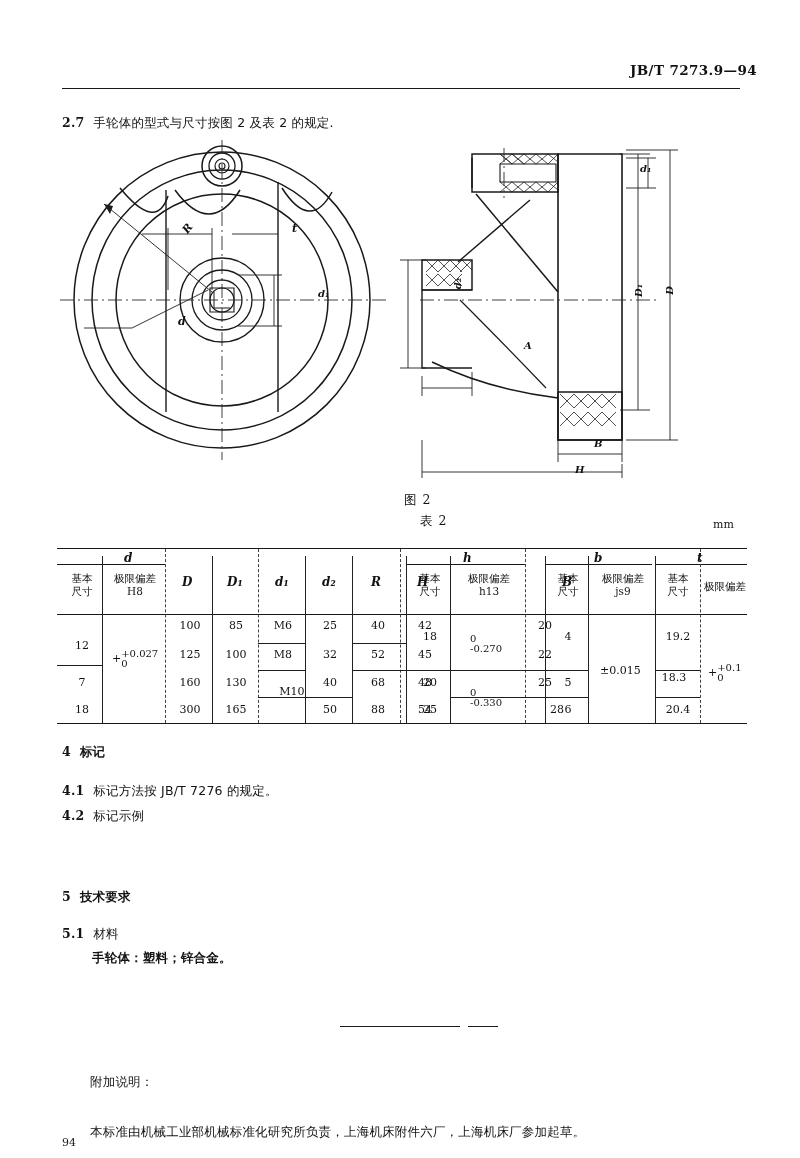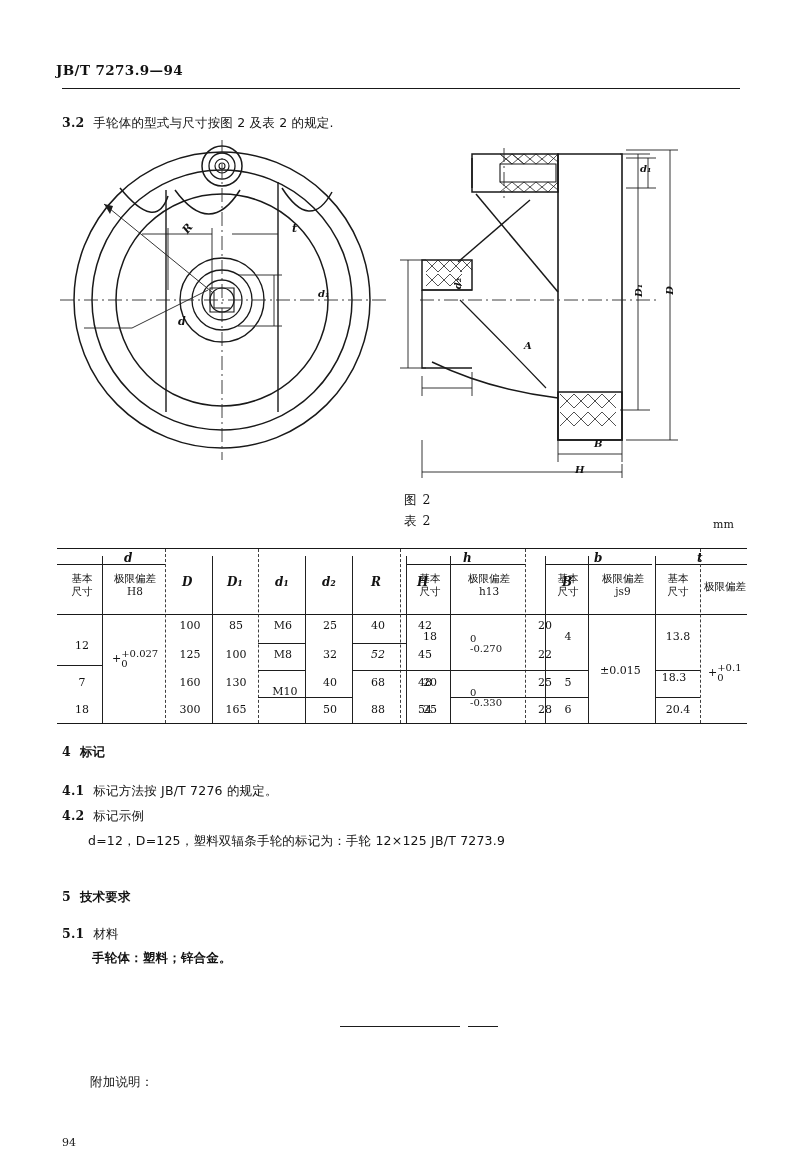--- a/index.html
+++ b/index.html
@@ -19,23 +19,23 @@
     position: absolute;
     inset: 0;
     background: #fdfdfd;
     filter: contrast(1.02);
   }
 
   
   .doc-header {
     position: absolute;
     top: 60px;
-    left: 56px;
+    left: 77px;
     width: 680px;
-    text-align: left;
+    text-align: right;
   }
   .doc-header .std-no {
     font-family: "DejaVu Serif", "Liberation Serif", serif;
     font-size: 13.5px;
     font-weight: bold;
     letter-spacing: 0.4px;
     color: #131313;
   }
   .header-rule {
     position: absolute;
@@ -214,21 +214,21 @@
 <body>
 
 <div class="page">
 
   <div class="doc-header">
     <span class="std-no">JB/T 7273.9—94</span>
   </div>
   <div class="header-rule"></div>
 
   <div class="clause" style="top:115px;left:62px;">
-    <span class="num">3.2</span><span class="txt">手轮体的型式与尺寸按图 2 及表 2 的规定.</span>
+    <span class="num">2.7</span><span class="txt">手轮体的型式与尺寸按图 2 及表 2 的规定.</span>
   </div>
 
   <div class="figure-area">
     <svg width="680" height="345" viewBox="0 0 680 345">
       <g stroke="#1b1b1b" fill="none" stroke-width="1.5">
 
         <circle cx="162" cy="160" r="148"></circle>
         <circle cx="162" cy="160" r="130"></circle>
 
         <circle cx="162" cy="160" r="106"></circle>
@@ -368,21 +368,21 @@
 
   <div class="hdr-sym" style="top:163px;left:640px;font-size:10px;">d₁</div>
   <div class="hdr-sym" style="top:278px;left:452px;font-size:10px;transform:rotate(-90deg);">d₂</div>
   <div class="hdr-sym" style="top:340px;left:524px;font-size:10px;">A</div>
   <div class="hdr-sym" style="top:285px;left:632px;font-size:10px;transform:rotate(-90deg);">D₁</div>
   <div class="hdr-sym" style="top:285px;left:665px;font-size:10px;transform:rotate(-90deg);">D</div>
   <div class="hdr-sym" style="top:438px;left:594px;font-size:10px;">B</div>
   <div class="hdr-sym" style="top:464px;left:575px;font-size:10px;">H</div>
 
   <div class="fig-caption" style="top:492px;left:404px;">图 2</div>
-  <div class="fig-caption" style="top:513px;left:404px;">表 2</div>
+  <div class="fig-caption" style="top:513px;left:420px;">表 2</div>
   <div class="unit-label" style="top:518px;left:713px;">mm</div>
 
   <div class="tbl-top"></div>
   <div class="tbl-mid"></div>
   <div class="tbl-bot"></div>
 
   <div class="grp-rule" style="left:57px;width:108px;"></div>
   <div class="grp-rule" style="left:406px;width:120px;"></div>
   <div class="grp-rule" style="left:545px;width:107px;"></div>
   <div class="grp-rule" style="left:655px;width:92px;"></div>
@@ -453,50 +453,50 @@
   <div class="cellnum" style="top:639px;left:62px;width:40px;">12</div>
   <div class="cellnum" style="top:619px;left:170px;width:40px;">100</div>
   <div class="cellnum" style="top:619px;left:216px;width:40px;">85</div>
   <div class="cellnum" style="top:619px;left:263px;width:40px;">M6</div>
   <div class="cellnum" style="top:619px;left:310px;width:40px;">25</div>
   <div class="cellnum" style="top:619px;left:357px;width:42px;">40</div>
   <div class="cellnum" style="top:619px;left:404px;width:42px;">42</div>
   <div class="cellnum" style="top:630px;left:410px;width:40px;">18</div>
   <div class="cellnum" style="top:619px;left:527px;width:36px;">20</div>
   <div class="cellnum" style="top:630px;left:549px;width:38px;">4</div>
-  <div class="cellnum" style="top:630px;left:657px;width:42px;">13.8</div>
+  <div class="cellnum" style="top:630px;left:657px;width:42px;">19.2</div>
 
   <div class="cellnum" style="top:648px;left:170px;width:40px;">125</div>
   <div class="cellnum" style="top:648px;left:216px;width:40px;">100</div>
   <div class="cellnum" style="top:648px;left:263px;width:40px;">M8</div>
   <div class="cellnum" style="top:648px;left:310px;width:40px;">32</div>
-  <div class="cellnum" style="top:648px;left:357px;width:42px;font-style:italic;">52</div>
+  <div class="cellnum" style="top:648px;left:357px;width:42px;">52</div>
   <div class="cellnum" style="top:648px;left:404px;width:42px;">45</div>
   <div class="cellnum" style="top:648px;left:527px;width:36px;">22</div>
 
   <div class="cellnum" style="top:676px;left:62px;width:40px;">7</div>
   <div class="cellnum" style="top:676px;left:170px;width:40px;">160</div>
   <div class="cellnum" style="top:676px;left:216px;width:40px;">130</div>
-  <div class="cellnum" style="top:685px;left:263px;width:44px;">M10</div>
+  <div class="cellnum" style="top:685px;left:270px;width:44px;">M10</div>
   <div class="cellnum" style="top:676px;left:310px;width:40px;">40</div>
   <div class="cellnum" style="top:676px;left:357px;width:42px;">68</div>
   <div class="cellnum" style="top:676px;left:404px;width:42px;">48</div>
   <div class="cellnum" style="top:676px;left:410px;width:40px;">20</div>
   <div class="cellnum" style="top:676px;left:527px;width:36px;">25</div>
   <div class="cellnum" style="top:676px;left:549px;width:38px;">5</div>
   <div class="cellnum" style="top:671px;left:657px;width:34px;">18.3</div>
 
   <div class="cellnum" style="top:703px;left:62px;width:40px;">18</div>
   <div class="cellnum" style="top:703px;left:170px;width:40px;">300</div>
   <div class="cellnum" style="top:703px;left:216px;width:40px;">165</div>
   <div class="cellnum" style="top:703px;left:310px;width:40px;">50</div>
   <div class="cellnum" style="top:703px;left:357px;width:42px;">88</div>
   <div class="cellnum" style="top:703px;left:404px;width:42px;">54</div>
   <div class="cellnum" style="top:703px;left:410px;width:40px;">25</div>
-  <div class="cellnum" style="top:703px;left:527px;width:36px;">28</div>
+  <div class="cellnum" style="top:703px;left:539px;width:36px;">28</div>
   <div class="cellnum" style="top:703px;left:549px;width:38px;">6</div>
   <div class="cellnum" style="top:703px;left:657px;width:42px;">20.4</div>
 
   <div class="tol" style="top:649px;left:112px;">
     <span>+</span><span class="stack"><span>+0.027</span><br><span>0</span></span>
   </div>
   <div class="tol" style="top:634px;left:470px;">
     <span class="stack"><span>0</span><br><span>-0.270</span></span>
   </div>
   <div class="tol" style="top:688px;left:470px;">
@@ -524,30 +524,30 @@
 
   <div class="clause heading" style="top:744px;left:62px;">
     <span class="num">4</span><span class="txt">标记</span>
   </div>
   <div class="clause" style="top:783px;left:62px;">
     <span class="num">4.1</span><span class="txt">标记方法按 JB/T 7276 的规定。</span>
   </div>
   <div class="clause" style="top:808px;left:62px;">
     <span class="num">4.2</span><span class="txt">标记示例</span>
   </div>
-  <div class="clause" style="top:833px;left:88px;">d=12，D=125，塑料双辐条手轮的标记为：手轮 12×125   JB/T 7273.9</div>
 
   <div class="clause heading" style="top:889px;left:62px;">
     <span class="num">5</span><span class="txt">技术要求</span>
   </div>
   <div class="clause" style="top:926px;left:62px;">
     <span class="num">5.1</span><span class="txt">材料</span>
   </div>
   <div class="clause bold" style="top:950px;left:92px;">
     <span class="txt">手轮体：塑料；锌合金。</span>
   </div>
 
   <div class="divider-mark"></div>
 
   <div class="note-line" style="top:1074px;left:90px;">附加说明：</div>
+  <div class="note-line" style="top:1124px;left:90px;">本标准由机械工业部机械标准化研究所负责，上海机床附件六厂，上海机床厂参加起草。</div>
 
   <div class="page-num">94</div>
 </div>
 
 </body></html>

